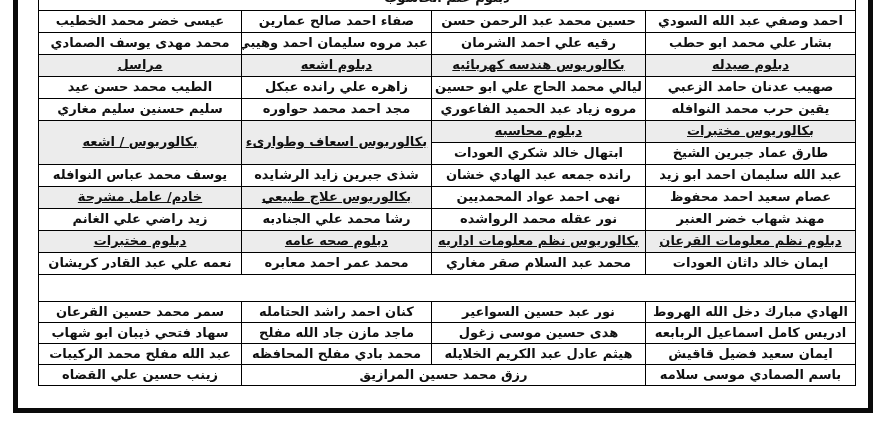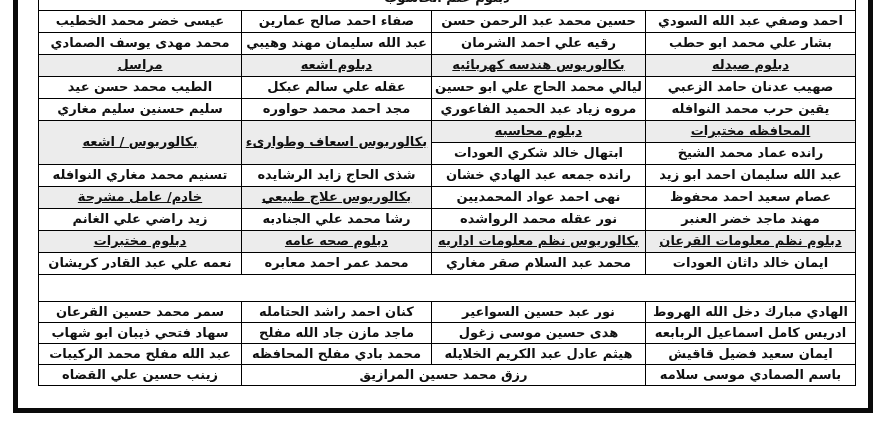--- a/index.html
+++ b/index.html
@@ -79,65 +79,65 @@
         </tr>
         <tr class="r-main">
           <td class="">احمد وصفي عبد الله السودي</td>
           <td class="">حسين محمد عبد الرحمن حسن</td>
           <td class="">صفاء احمد صالح عمارين</td>
           <td class="">عيسى خضر محمد الخطيب</td>
         </tr>
         <tr class="r-main">
           <td class="">بشار علي محمد ابو حطب</td>
           <td class="">رقيه علي احمد الشرمان</td>
-          <td class="">عبد الله سليمان مهند وهيبي</td>
+          <td class="">عبد مروه سليمان احمد وهيبي</td>
           <td class="">محمد مهدى يوسف الصمادي</td>
         </tr>
         <tr class="r-main">
           <td class="shaded">دبلوم صيدله</td>
           <td class="shaded">بكالوريوس هندسه كهربائيه</td>
           <td class="shaded">دبلوم اشعه</td>
           <td class="shaded">مراسل</td>
         </tr>
         <tr class="r-main">
           <td class="">صهيب عدنان حامد الزعبي</td>
           <td class="">ليالي محمد الحاج علي ابو حسين</td>
-          <td class="">عقله علي سالم عبكل</td>
+          <td class="">زاهره علي رانده عبكل</td>
           <td class="">الطيب محمد حسن عيد</td>
         </tr>
         <tr class="r-main">
           <td class="">يقين حرب محمد النوافله</td>
           <td class="">مروه زياد عبد الحميد الفاعوري</td>
           <td class="">مجد احمد محمد حواوره</td>
           <td class="">سليم حسنين سليم مغاري</td>
         </tr>
         <tr class="r-main">
-          <td class="shaded">المحافظه مختبرات</td>
+          <td class="shaded">بكالوريوس مختبرات</td>
           <td class="shaded">دبلوم محاسبه</td>
           <td rowspan="2" class="shaded">بكالوريوس اسعاف وطوارىء</td>
           <td rowspan="2" class="shaded">بكالوريوس / اشعه</td>
         </tr>
         <tr class="r-main">
-          <td class="">رانده عماد محمد الشيخ</td>
+          <td class="">طارق عماد جبرين الشيخ</td>
           <td class="">ابتهال خالد شكري العودات</td>
         </tr>
         <tr class="r-main">
           <td class="">عبد الله سليمان احمد ابو زيد</td>
           <td class="">رانده جمعه عبد الهادي خشان</td>
-          <td class="">شذى الحاج زايد الرشايده</td>
-          <td class="">تسنيم محمد مغاري النوافله</td>
+          <td class="">شذى جبرين زايد الرشايده</td>
+          <td class="">يوسف محمد عباس النوافله</td>
         </tr>
         <tr class="r-main">
           <td class="">عصام سعيد احمد محفوظ</td>
           <td class="">نهى احمد عواد المحمديين</td>
           <td class="shaded">بكالوريوس علاج طبيعي</td>
           <td class="shaded">خادم/ عامل مشرحة</td>
         </tr>
         <tr class="r-main">
-          <td class="">مهند ماجد خضر العنبر</td>
+          <td class="">مهند شهاب خضر العنبر</td>
           <td class="">نور عقله محمد الرواشده</td>
           <td class="">رشا محمد علي الجنادبه</td>
           <td class="">زيد راضي علي الغانم</td>
         </tr>
         <tr class="r-main">
           <td class="shaded">دبلوم نظم معلومات القرعان</td>
           <td class="shaded">بكالوريوس نظم معلومات اداريه</td>
           <td class="shaded">دبلوم صحه عامه</td>
           <td class="shaded">دبلوم مختبرات</td>
         </tr>

